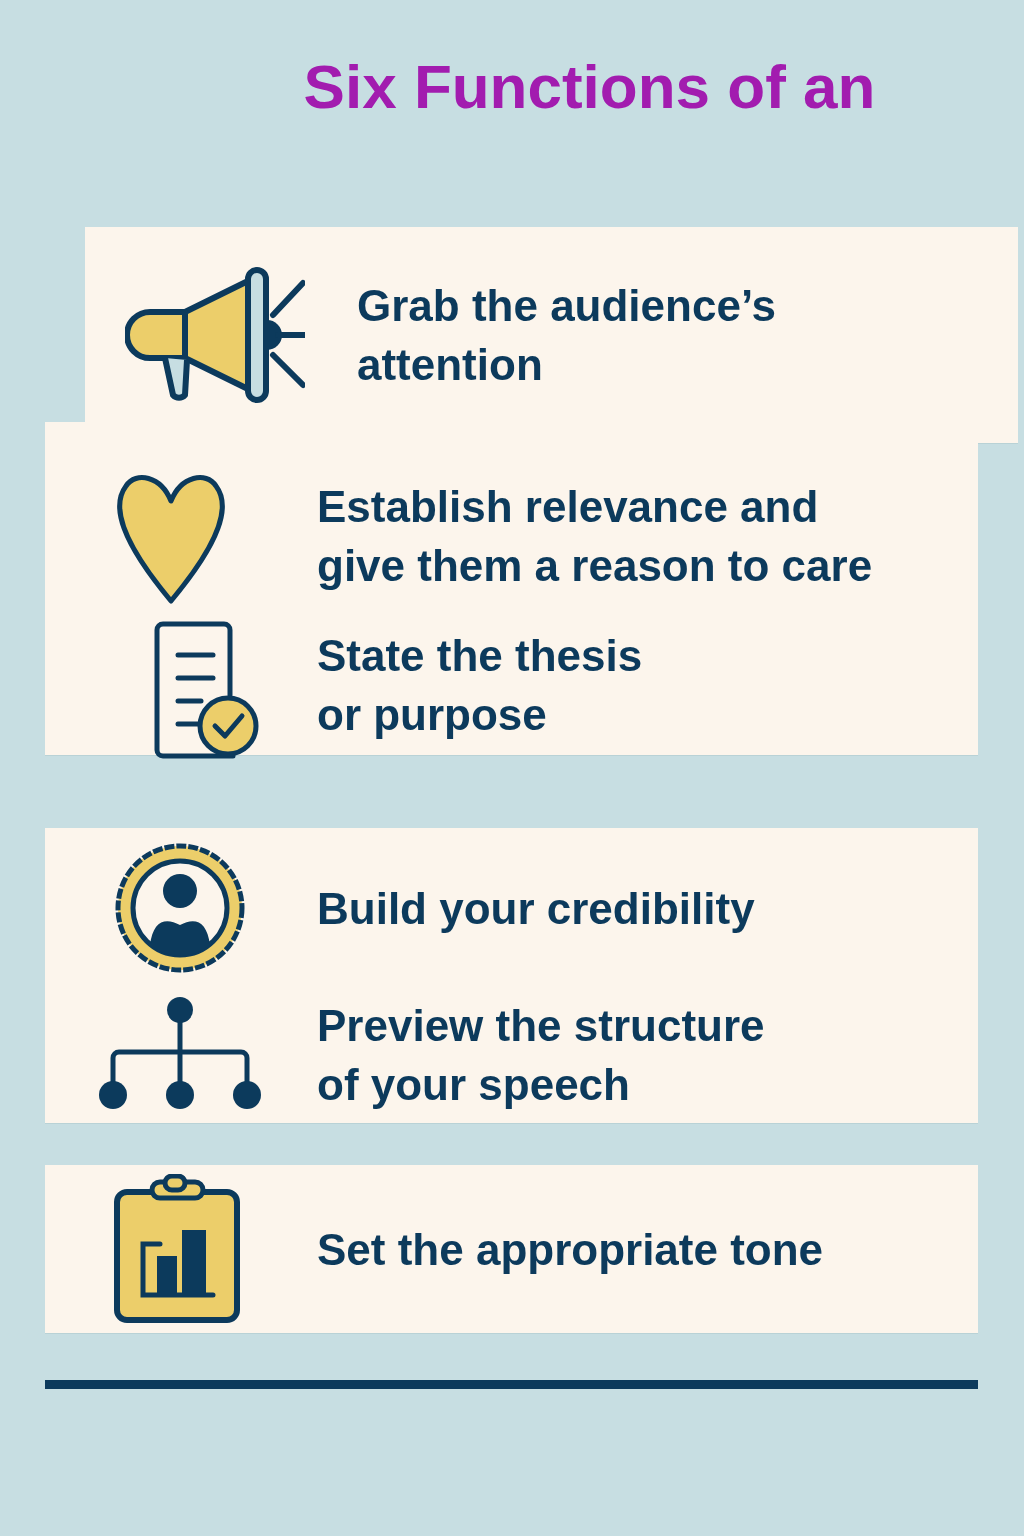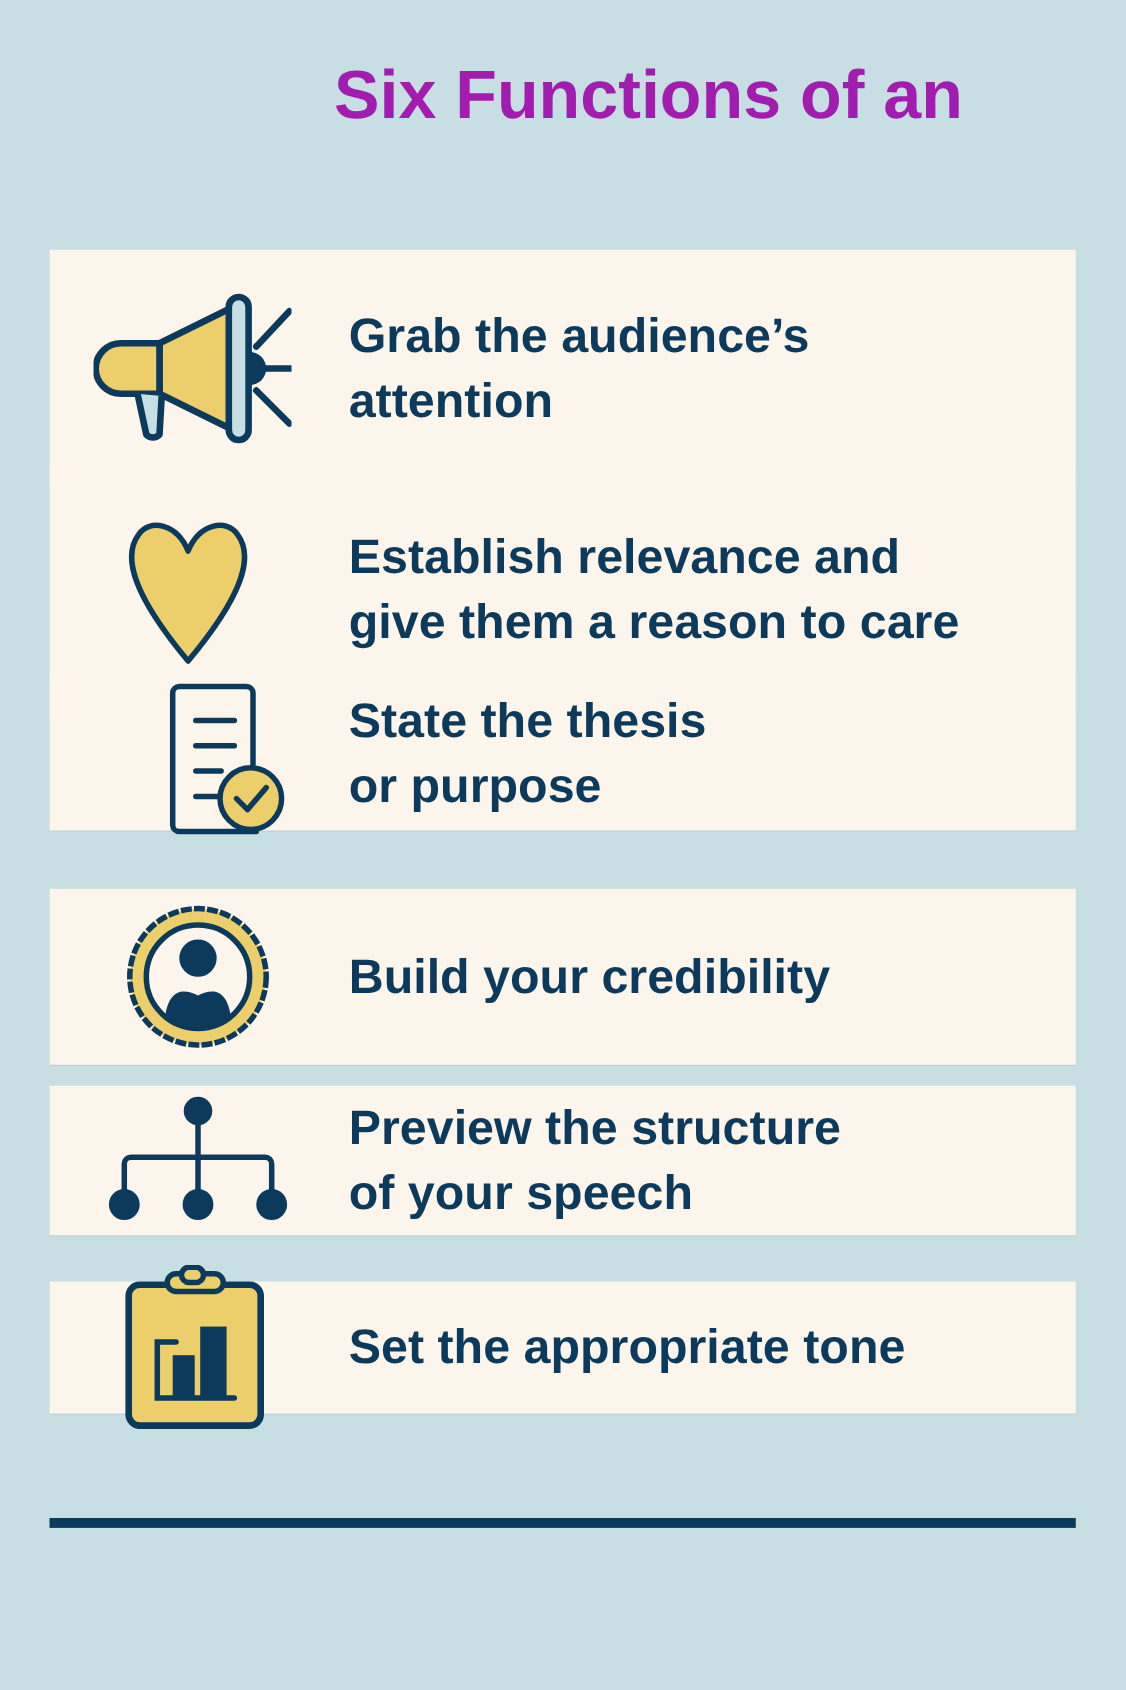--- a/index.html
+++ b/index.html
@@ -39,21 +39,21 @@
     background: #0c3a5c;
   }
 </style>
 </head>
 <body>
 
 <div class="title">
   <span class="l1">Six Functions of an</span>
 </div>
 
-<div class="card" style="top:227px;height:216px;">
+<div class="card" style="top:227px;height:216px;margin-left:40px;">
   <div class="icon">
     <svg viewBox="0 0 180 150">
       <path d="M60 52 L125 20 L125 130 L60 98 Z" fill="#ecce6a" stroke="#0c3a5c" stroke-width="6" stroke-linejoin="round"></path>
       <rect x="123" y="10" width="18" height="130" rx="9" fill="#c7dee2" stroke="#0c3a5c" stroke-width="6"></rect>
       <path d="M60 52 L25 52 A23 23 0 0 0 25 98 L60 98 Z" fill="#ecce6a" stroke="#0c3a5c" stroke-width="6" stroke-linejoin="round"></path>
       <path d="M40 98 L48 135 A8 8 0 0 0 60 135 L62 100" fill="#c7dee2" stroke="#0c3a5c" stroke-width="6" stroke-linejoin="round"></path>
       <path d="M142 60 A15 15 0 0 1 142 90 Z" fill="#0c3a5c"></path>
       <line x1="160" y1="55" x2="190" y2="23" stroke="#0c3a5c" stroke-width="6" stroke-linecap="round" transform="translate(-12,0)"></line>
       <line x1="165" y1="75" x2="200" y2="75" stroke="#0c3a5c" stroke-width="6" stroke-linecap="round" transform="translate(-12,0)"></line>
       <line x1="160" y1="95" x2="190" y2="125" stroke="#0c3a5c" stroke-width="6" stroke-linecap="round" transform="translate(-12,0)"></line>
@@ -82,21 +82,21 @@
       <line x1="93" y1="91" x2="116" y2="91" stroke="#0c3a5c" stroke-width="5" stroke-linecap="round"></line>
       <line x1="93" y1="114" x2="116" y2="114" stroke="#0c3a5c" stroke-width="5" stroke-linecap="round"></line>
       <circle cx="143" cy="116" r="28" fill="#ecce6a" stroke="#0c3a5c" stroke-width="5"></circle>
       <path d="M130 116 L140 126 L157 106" fill="none" stroke="#0c3a5c" stroke-width="5" stroke-linecap="round" stroke-linejoin="round"></path>
     </svg>
   </div>
   <div class="text">State the thesis
 or purpose</div>
 </div>
 
-<div class="card" style="top:808px;height:160px;">
+<div class="card" style="top:828px;height:160px;">
   <div class="icon">
     <svg viewBox="0 0 180 150">
       <circle cx="95" cy="75" r="62" fill="#ecce6a" stroke="#0c3a5c" stroke-width="5" stroke-dasharray="10 2"></circle>
       <circle cx="95" cy="75" r="47" fill="#fcf5ec" stroke="#0c3a5c" stroke-width="5"></circle>
       <circle cx="95" cy="58" r="17" fill="#0c3a5c"></circle>
       <path d="M65 112 C68 88 80 84 95 92 C110 84 122 88 125 112 A47 47 0 0 1 65 112 Z" fill="#0c3a5c"></path>
     </svg>
   </div>
   <div class="text">Build your credibility</div>
 </div>
@@ -109,21 +109,21 @@
       <circle cx="95" cy="30" r="13" fill="#0c3a5c"></circle>
       <circle cx="28" cy="115" r="14" fill="#0c3a5c"></circle>
       <circle cx="95" cy="115" r="14" fill="#0c3a5c"></circle>
       <circle cx="162" cy="115" r="14" fill="#0c3a5c"></circle>
     </svg>
   </div>
   <div class="text">Preview the structure
 of your speech</div>
 </div>
 
-<div class="card" style="top:1165px;height:120px;">
+<div class="card" style="top:1165px;height:168px;">
   <div class="icon">
     <svg viewBox="0 0 180 150">
       <rect x="32" y="18" width="120" height="128" rx="10" fill="#ecce6a" stroke="#0c3a5c" stroke-width="6"></rect>
       <path d="M75 24 A8 8 0 0 1 75 8 L85 8 A8 8 0 0 1 100 8 L110 8 A8 8 0 0 1 110 24 Z" fill="#ecce6a" stroke="#0c3a5c" stroke-width="5" stroke-linejoin="round"></path>
       <rect x="80" y="2" width="20" height="14" rx="7" fill="#ecce6a" stroke="#0c3a5c" stroke-width="5"></rect>
       <path d="M75 70 L58 70 L58 121 L128 121" fill="none" stroke="#0c3a5c" stroke-width="5" stroke-linecap="round"></path>
       <rect x="72" y="82" width="20" height="39" fill="#0c3a5c"></rect>
       <rect x="97" y="56" width="24" height="65" fill="#0c3a5c"></rect>
     </svg>
   </div>

